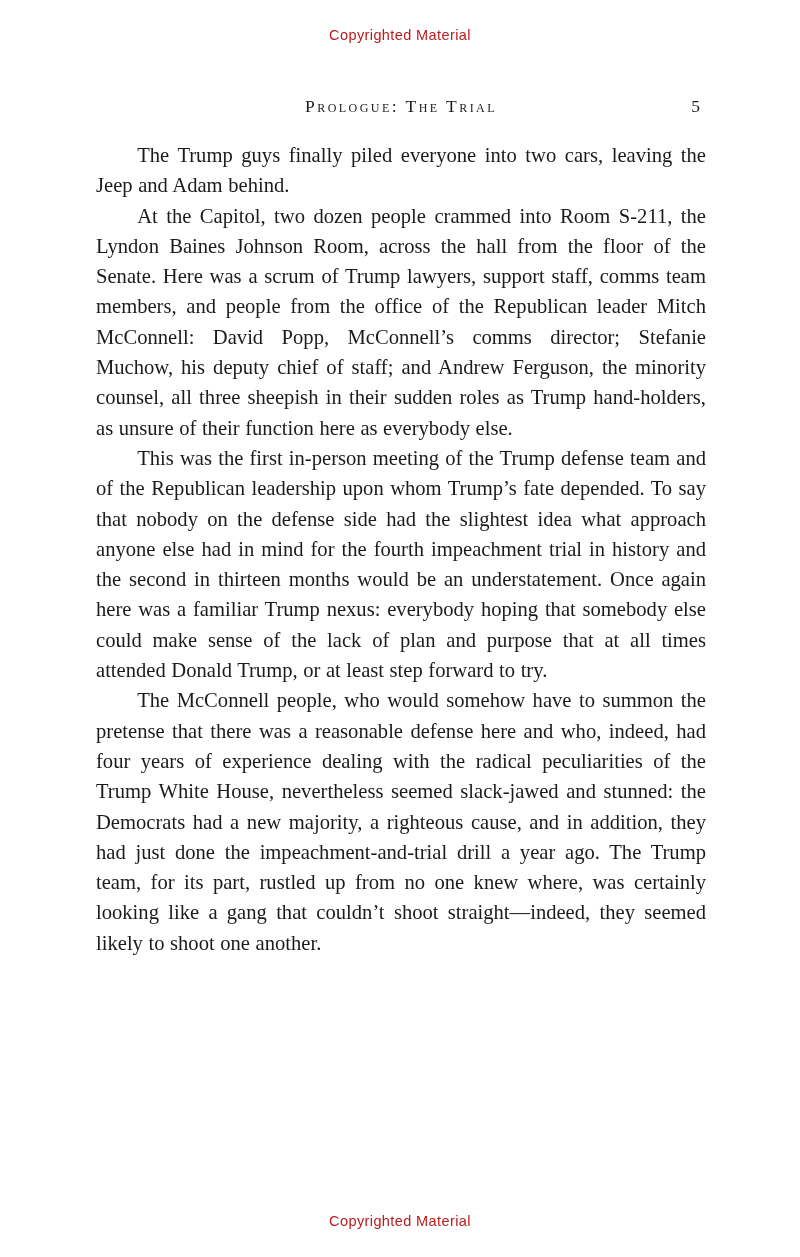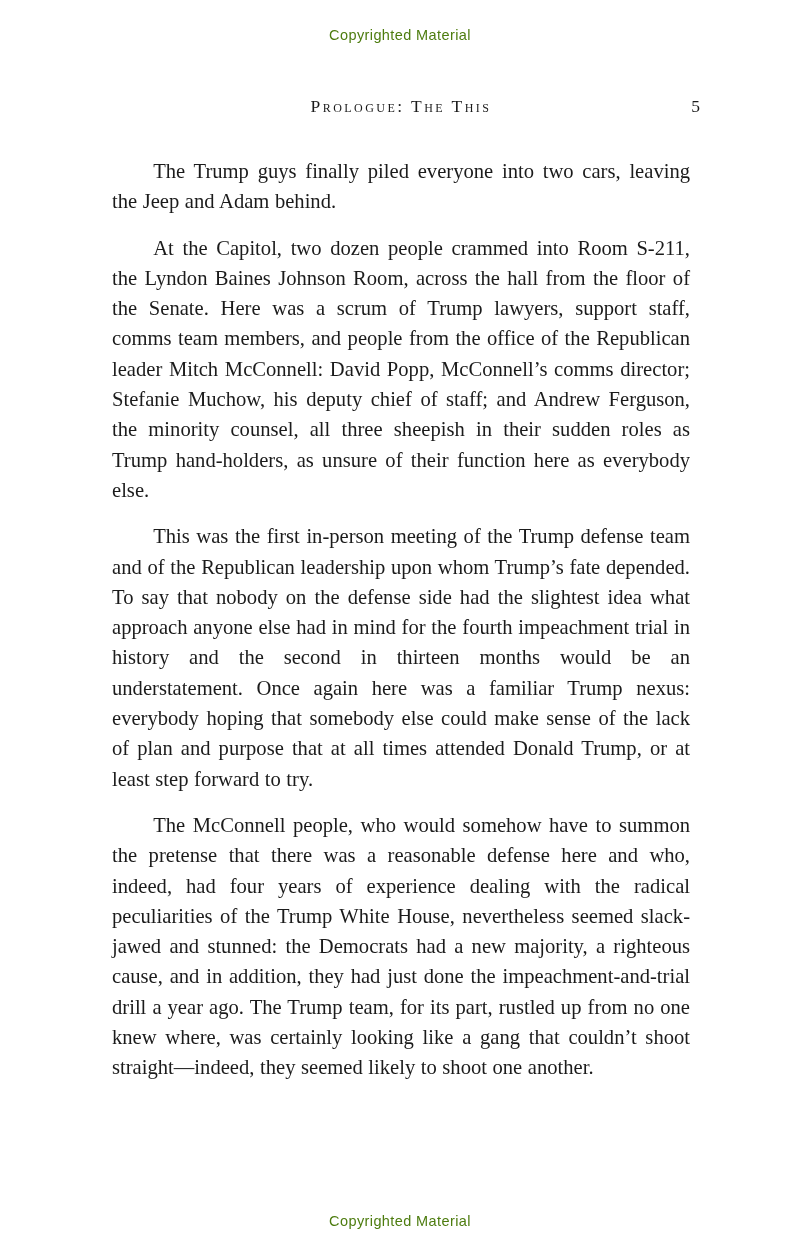--- a/index.html
+++ b/index.html
@@ -13,21 +13,21 @@
     font-family: "Liberation Serif", serif;
     color: #1b1b1b;
   }
   .copyright {
     position: absolute;
     left: 0;
     width: 100%;
     text-align: center;
     font-family: "Liberation Sans", sans-serif;
     font-size: 14.5px;
-    color: #4d7c0f;
+    color: #b91c1c;
     letter-spacing: 0.4px;
   }
   .copyright.top { top: 27px; }
   .copyright.bottom { top: 1213px; }
   .running-header {
     position: absolute;
     top: 96px;
     left: 96px;
     width: 610px;
     height: 24px;
@@ -53,32 +53,32 @@
     left: 96px;
     width: 610px;
     font-size: 20.6px;
     line-height: 30.3px;
     text-align: justify;
     hyphens: auto;
     -webkit-hyphens: auto;
     word-spacing: 0.02em;
   }
   .body-text p {
-    margin: 16px;
+    margin: 0;
     padding: 0;
     text-indent: 2em;
   }
 </style>
 </head>
 <body>
 
 <div class="copyright top">Copyrighted Material</div>
 
 <div class="running-header">
-  <div class="running-title">Prologue: The This</div>
+  <div class="running-title">Prologue: The Trial</div>
   <div class="page-number">5</div>
 </div>
 
 <div class="body-text">
   <p>The Trump guys finally piled everyone into two cars, leaving the Jeep and Adam behind.</p>
   <p>At the Capitol, two dozen people crammed into Room S-211, the Lyndon Baines Johnson Room, across the hall from the floor of the Senate. Here was a scrum of Trump lawyers, support staff, comms team members, and people from the office of the Republican leader Mitch McConnell: David Popp, McConnell’s comms director; Stefanie Muchow, his deputy chief of staff; and Andrew Ferguson, the minority counsel, all three sheepish in their sudden roles as Trump hand-holders, as unsure of their function here as everybody else.</p>
   <p>This was the first in-person meeting of the Trump defense team and of the Republican leadership upon whom Trump’s fate depended. To say that nobody on the defense side had the slightest idea what approach anyone else had in mind for the fourth impeachment trial in history and the second in thirteen months would be an understatement. Once again here was a familiar Trump nexus: everybody hoping that somebody else could make sense of the lack of plan and purpose that at all times attended Donald Trump, or at least step forward to try.</p>
   <p>The McConnell people, who would somehow have to summon the pretense that there was a reasonable defense here and who, indeed, had four years of experience dealing with the radical peculiarities of the Trump White House, nevertheless seemed slack-jawed and stunned: the Democrats had a new majority, a righteous cause, and in addition, they had just done the impeachment-and-trial drill a year ago. The Trump team, for its part, rustled up from no one knew where, was certainly looking like a gang that couldn’t shoot straight—indeed, they seemed likely to shoot one another.</p>
 </div>
 

